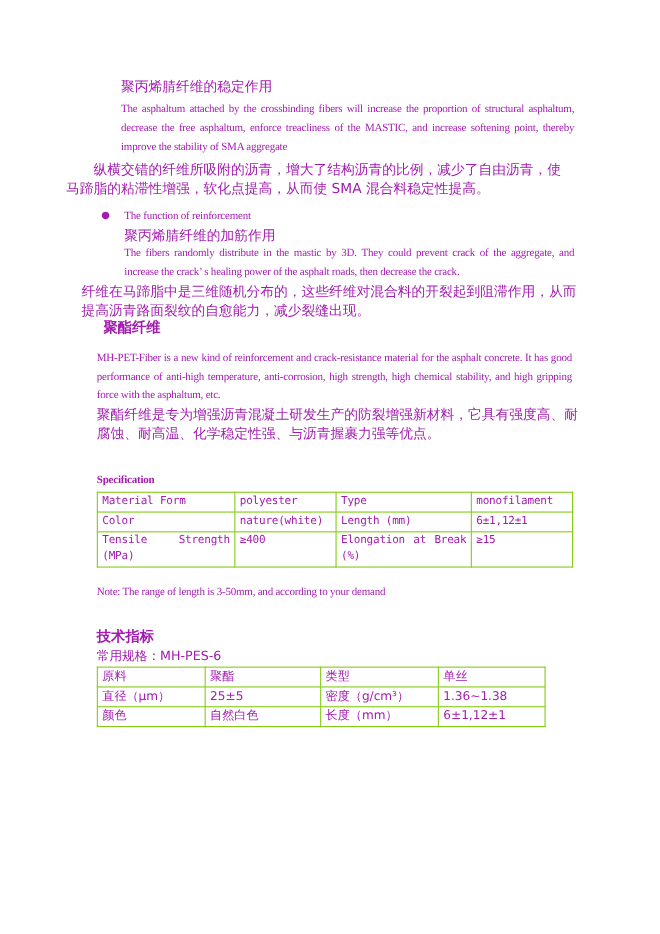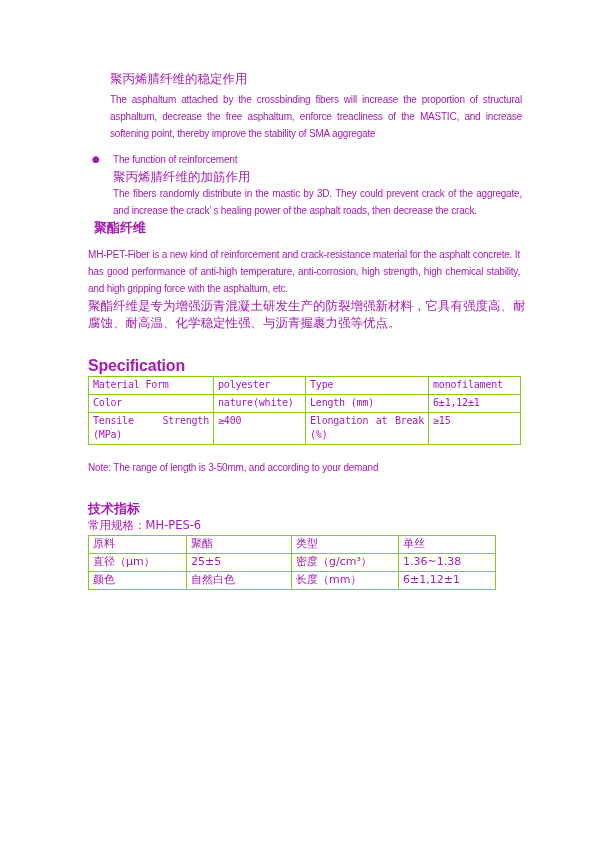--- a/index.html
+++ b/index.html
@@ -11,21 +11,21 @@
     position: relative;
     width: 600px;
     height: 849px;
     box-sizing: border-box;
     background: #ffffff;
     color: #a21caf;
     padding: 70px 78px 0 60px;
     overflow: hidden;
   }
   .en {
-    font-family: Liberation Sans, sans-serif;
+    font-family: Liberation Serif, serif;
     font-size: 10px;
     letter-spacing: -0.2px;
     line-height: 17px;
   }
   .zh {
     font-family: "DejaVu Sans", "Liberation Sans", sans-serif;
     font-size: 12.5px;
     line-height: 17px;
   }
   p, h3, h4 { margin: 0; padding: 0; font-weight: normal; }
@@ -44,21 +44,21 @@
   .bullet-content { width: 409px; }
 
   .para-d   { margin-left: 14px; width: 452px; }
 
   .heading-8  { margin-top: 6px; margin-left: 28px; font-size: 11.5px; font-weight: bold; line-height: 17px; }
   .heading-zh { margin-left: 34px; font-size: 13px; font-weight: bold; line-height: 17px; }
 
   .para-e   { margin-top: 10px; margin-left: 28px; width: 432px; }
   .para-f   { margin-left: 28px; width: 440px; }
 
-  .spec-heading { margin-top: 26px; margin-left: 28px; font-size: 16px; font-weight: bold; line-height: 17px; }
+  .spec-heading { margin-top: 26px; margin-left: 28px; font-size: 10px; font-weight: bold; line-height: 17px; }
   .spec-line    { margin-left: 28px; line-height: 16px; }
   .note-line    { margin-top: 14px; margin-left: 28px; }
 
   .tech-heading { margin-top: 24px; margin-left: 28px; font-size: 13px; font-weight: bold; line-height: 17px; }
   .tech-line    { margin-left: 28px; font-size: 11.5px; line-height: 16px;
                   font-family: "DejaVu Sans", "Liberation Sans", sans-serif; }
 
   table {
     border-collapse: collapse;
     table-layout: fixed;
@@ -86,30 +86,32 @@
 </style>
 </head>
 <body>
 
 <div class="page">
 
   <p class="zh para-a">聚丙烯腈纤维的稳定作用</p>
 
   <p class="en just para-b">The asphaltum attached by the crossbinding fibers will increase the proportion of structural asphaltum, decrease the free asphaltum, enforce treacliness of the MASTIC, and increase softening point, thereby improve the stability of SMA aggregate</p>
 
+  <p class="zh para-c">纵横交错的纤维所吸附的沥青，增大了结构沥青的比例，减少了自由沥青，使马蹄脂的粘滞性增强，软化点提高，从而使 SMA 混合料稳定性提高。</p>
 
   <div class="bullet-item">
     <span class="bullet-glyph">●</span>
     <div class="bullet-content">
       <p class="en">The function of reinforcement</p>
       <p class="zh">聚丙烯腈纤维的加筋作用</p>
       <p class="en just">The fibers randomly distribute in the mastic by 3D. They could prevent crack of the aggregate, and increase the crack’ s healing power of the asphalt roads, then decrease the crack.</p>
     </div>
   </div>
 
+  <p class="zh para-d">纤维在马蹄脂中是三维随机分布的，这些纤维对混合料的开裂起到阻滞作用，从而提高沥青路面裂纹的自愈能力，减少裂缝出现。</p>
 
   <h3 class="zh heading-zh">聚酯纤维</h3>
 
   <p class="en just para-e">MH-PET-Fiber is a new kind of reinforcement and crack-resistance material for the asphalt concrete. It has good performance of anti-high temperature, anti-corrosion, high strength, high chemical stability, and high gripping force with the asphaltum, etc.</p>
 
   <p class="zh para-f">聚酯纤维是专为增强沥青混凝土研发生产的防裂增强新材料，它具有强度高、耐腐蚀、耐高温、化学稳定性强、与沥青握裹力强等优点。</p>
 
   <h4 class="en spec-heading">Specification</h4>
 
   <table class="spec-table">

